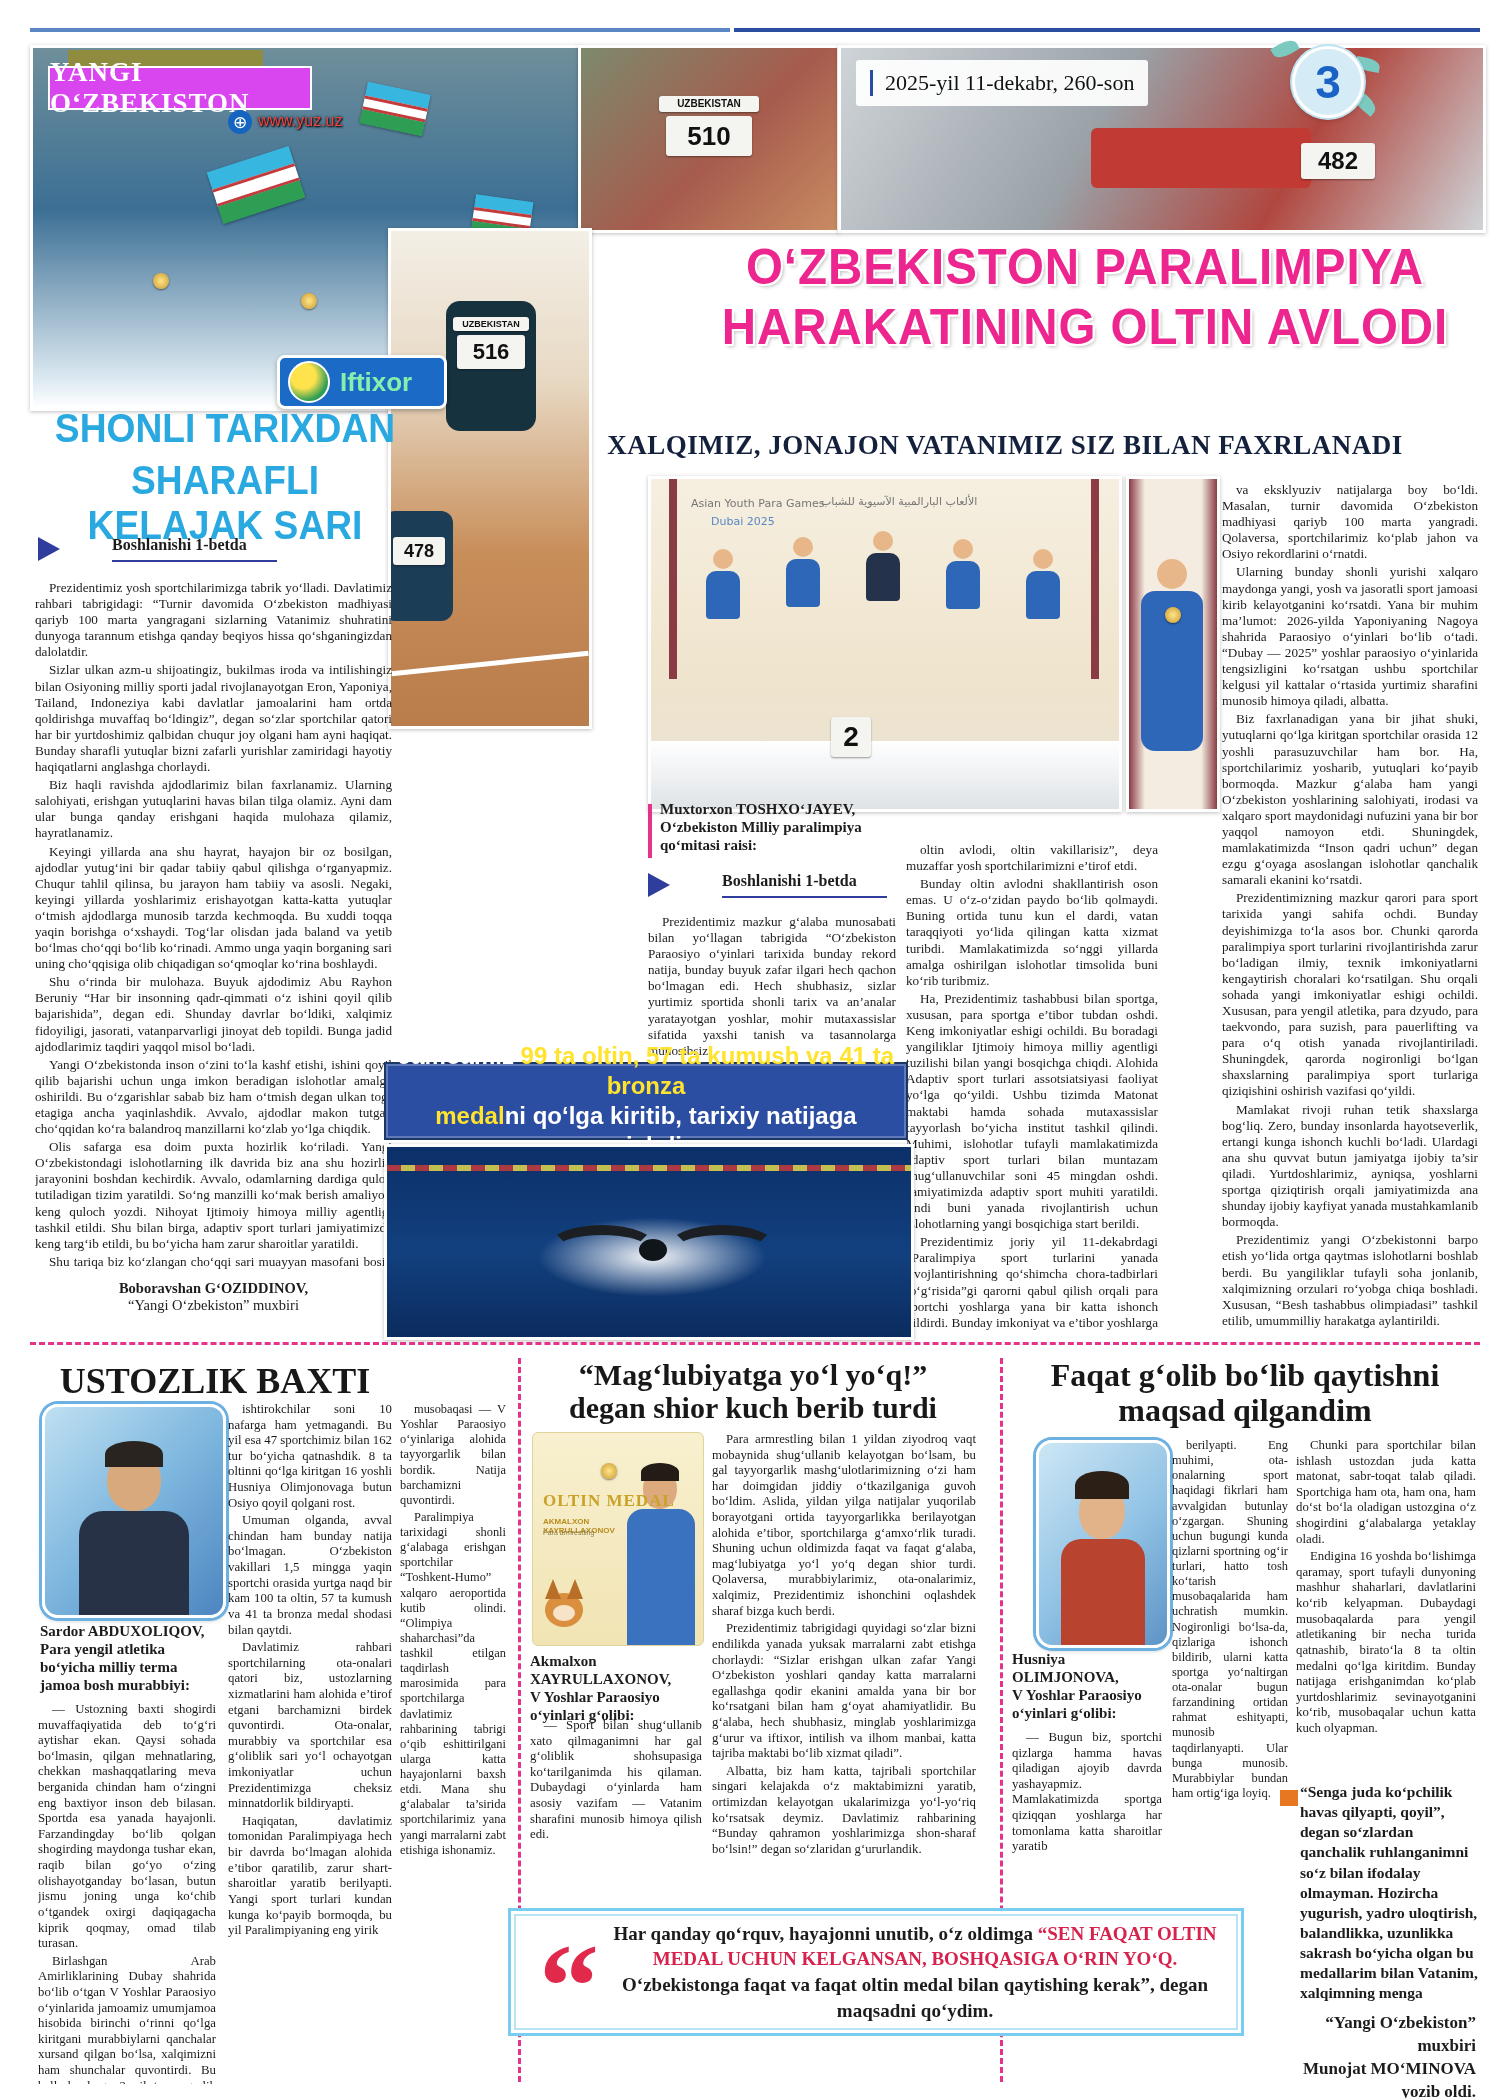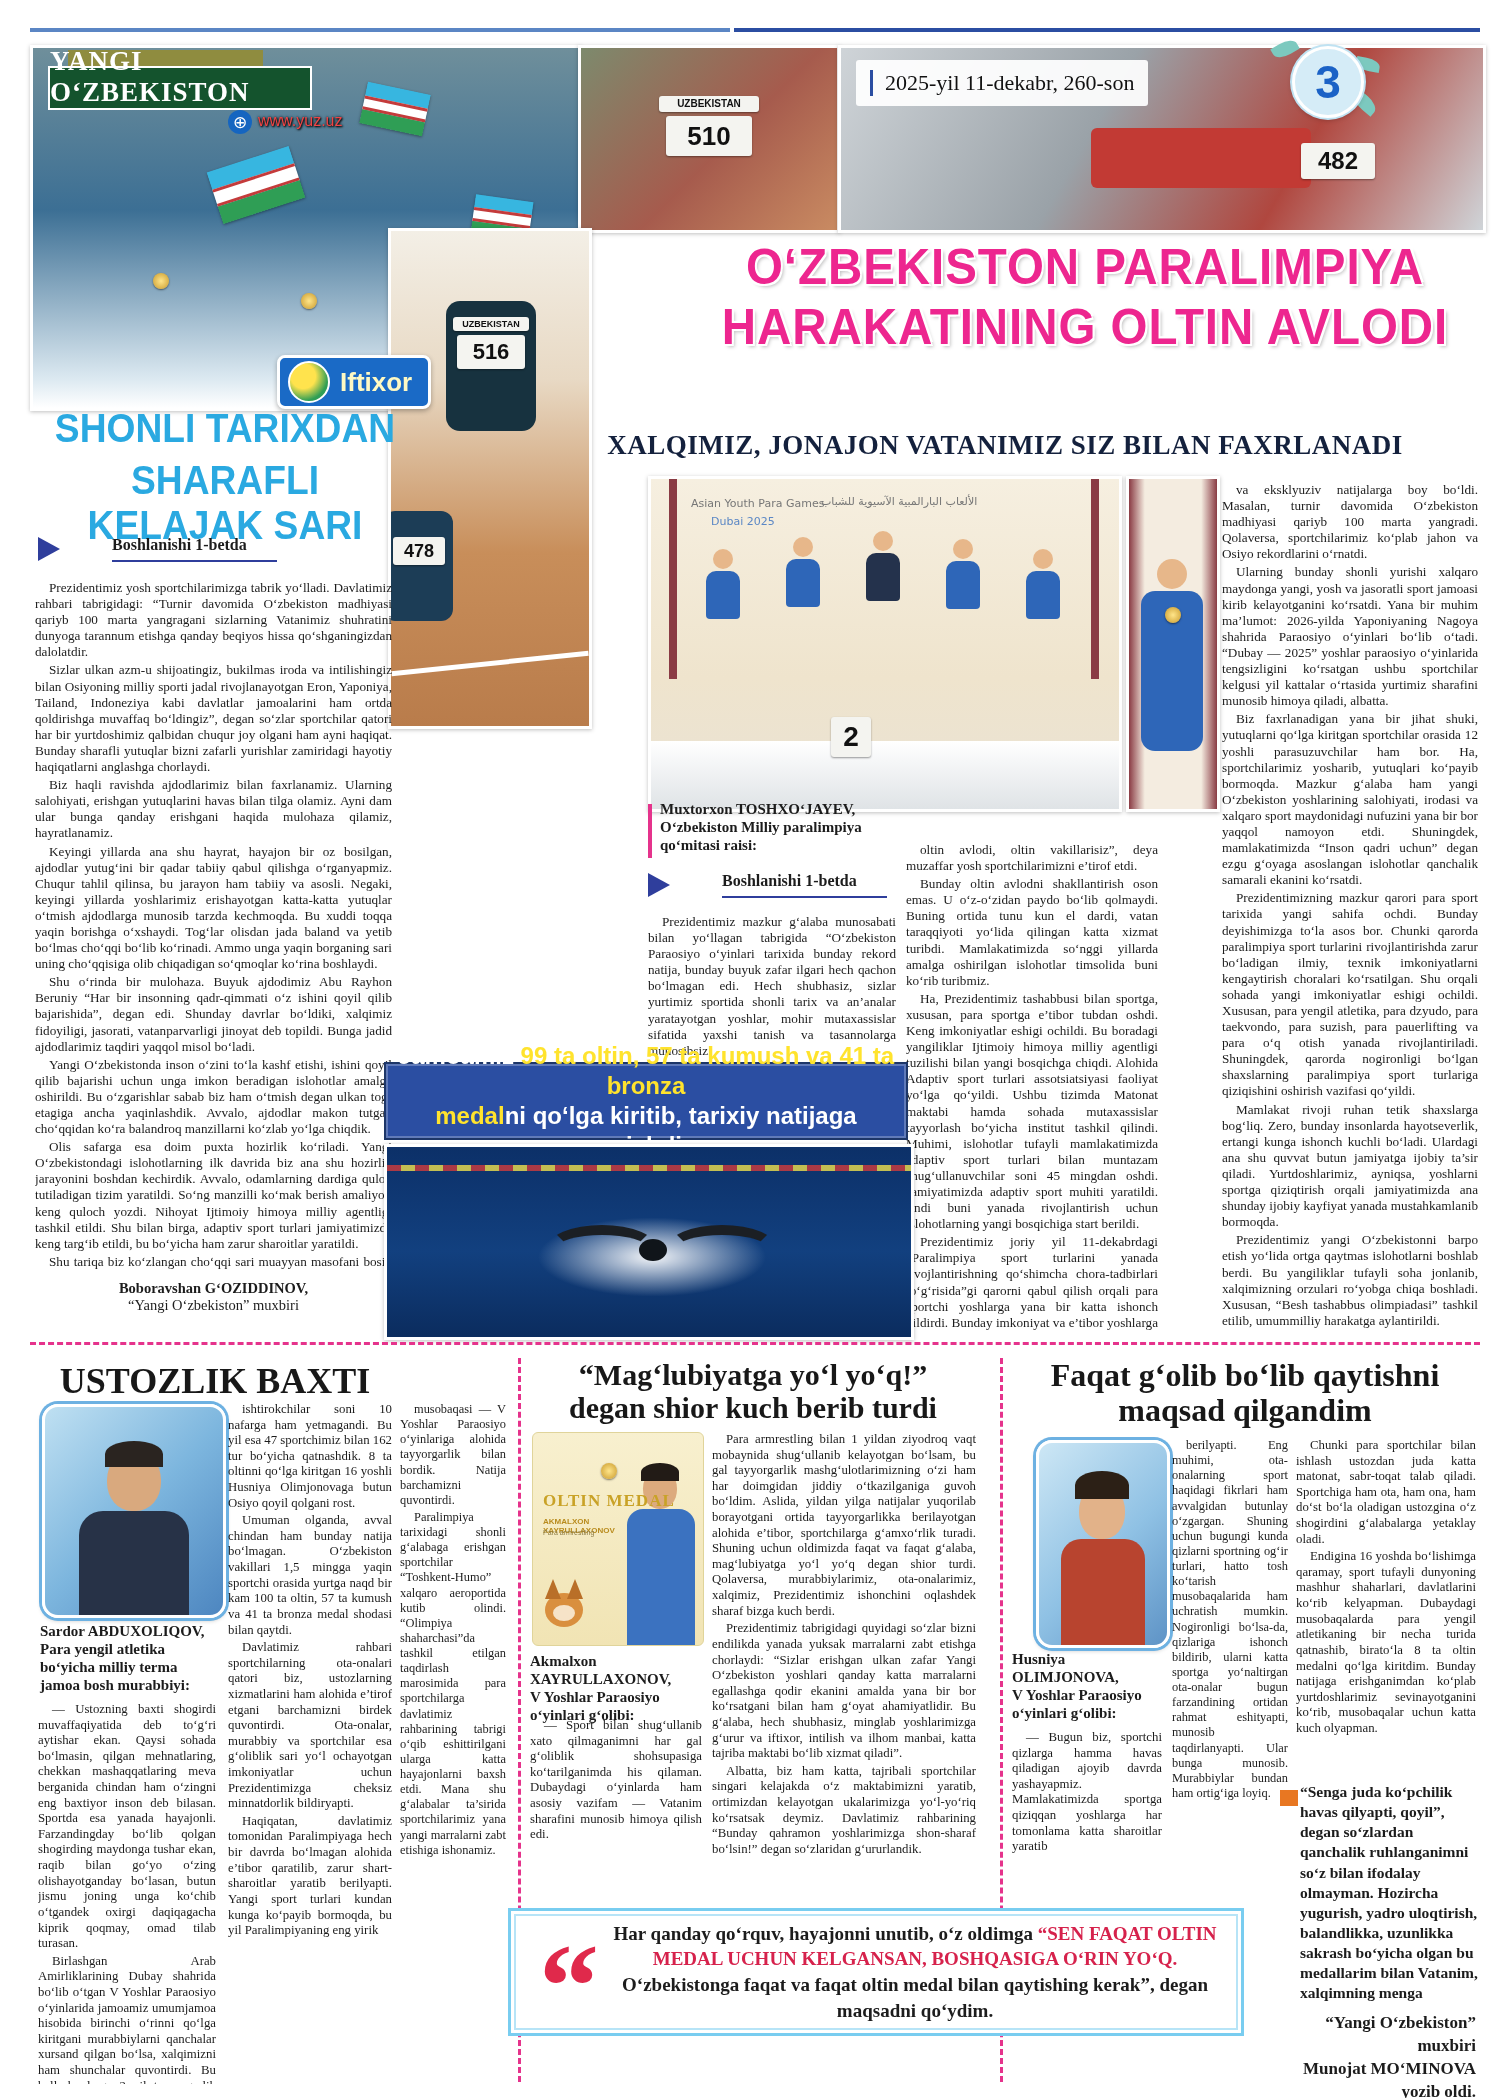--- a/index.html
+++ b/index.html
@@ -12,21 +12,21 @@
        font-weight:bold;text-align:center;border-radius:3px;box-shadow:0 1px 2px rgba(0,0,0,.4);}
   .flag{position:absolute;width:86px;height:54px;box-shadow:0 1px 3px rgba(0,0,0,.4);}
   .flag .b1{height:33%;background:#37b6e0;}
   .flag .b2{height:34%;background:#ffffff;border-top:3px solid #c43b3b;border-bottom:3px solid #c43b3b;box-sizing:border-box;}
   .flag .b3{height:33%;background:#2f9e55;}
   .medal-dot{position:absolute;width:16px;height:16px;border-radius:50%;background:radial-gradient(#ffe58a,#c9992b);box-shadow:0 1px 2px rgba(0,0,0,.5);}
   .person{position:absolute;}
   .person .head{width:20px;height:20px;border-radius:50%;background:#e7b78a;margin:0 auto;}
   .person .body{width:34px;height:48px;border-radius:10px 10px 4px 4px;background:#2e66b8;margin-top:2px;}
   
-  .logo-box{position:absolute;background:#14532d;display:flex;align-items:flex-end;justify-content:center;
+  .logo-box{position:absolute;background:#d946ef;display:flex;align-items:center;justify-content:center;
             color:#fff;font-weight:bold;font-size:27px;letter-spacing:1px;border:2px solid #ffffff;}
   .olive-tab{position:absolute;background:#8f8c3f;}
   .soc-label{position:absolute;font-family:"Liberation Sans",sans-serif;font-weight:normal;color:#ef4444;
              font-size:16px;text-shadow:0 0 3px #000,1px 1px 2px #000;}
   .circle-icon{position:absolute;width:24px;height:24px;border-radius:50%;display:flex;align-items:center;justify-content:center;}
   .tg{background:#2d9bd8;}
   .tg .tri{width:0;height:0;border-left:11px solid #fff;border-top:6px solid transparent;border-bottom:6px solid transparent;margin-left:3px;}
   .yt{position:absolute;width:28px;height:20px;background:#e62117;border-radius:5px;display:flex;align-items:center;justify-content:center;}
   .yt .tri{width:0;height:0;border-left:9px solid #fff;border-top:5px solid transparent;border-bottom:5px solid transparent;margin-left:2px;}
   .globe{background:#1565c0;color:#fff;font-size:17px;font-family:"DejaVu Sans",sans-serif;}
@@ -34,21 +34,21 @@
             font-size:22px;color:#111;padding:0 14px;border-radius:3px;}
   .date-box .bar{width:3px;height:26px;background:#2b4ea2;margin-right:12px;}
   .page-badge{position:absolute;width:66px;height:66px;border-radius:50%;background:#d5ecf7;
               border:3px solid #ffffff;box-shadow:0 0 0 2px #bfe2f2,0 2px 5px rgba(0,0,0,.25);
               display:flex;align-items:center;justify-content:center;color:#1b62c6;
               font-family:"Liberation Sans",sans-serif;font-weight:bold;font-size:46px;}
   .leaf{position:absolute;background:#7cc9bf;border-radius:0 60% 0 60%;}
   .iftixor{position:absolute;background:#1a6ac6;border:3px solid #fff;border-radius:8px;
            display:flex;align-items:center;box-shadow:0 2px 5px rgba(0,0,0,.3);}
   .iftixor .logo{width:38px;height:38px;border-radius:50%;background:radial-gradient(circle at 35% 35%,#ffe34d 35%,#2f9e55 70%);border:2px solid #fff;margin:0 10px 0 8px;}
-  .iftixor .lbl{color:#fef9c3;font-family:"Liberation Sans",sans-serif;font-weight:bold;font-size:26px;padding-right:16px;}
+  .iftixor .lbl{color:#86efac;font-family:"Liberation Sans",sans-serif;font-weight:bold;font-size:26px;padding-right:32px;}
   
   .hl-cyan{position:absolute;color:#2aa9e1;font-family:"Liberation Sans",sans-serif;font-weight:bold;
            text-align:center;line-height:1.12;font-size:40px;transform:scaleX(.93);transform-origin:center;}
   .hl-pink{position:absolute;color:#ed268f;font-family:"Liberation Sans",sans-serif;font-weight:bold;
            text-align:center;line-height:1.08;font-size:50px;letter-spacing:1px;transform:scaleX(.95);transform-origin:center;
            text-shadow:2px 2px 0 #fff,-2px -2px 0 #fff,2px -2px 0 #fff,-2px 2px 0 #fff,3px 3px 4px rgba(0,0,0,.25);}
   .subhead{position:absolute;color:#14213d;font-weight:bold;font-size:27px;text-align:center;letter-spacing:.5px;}
   .sec-hl{position:absolute;color:#181818;font-weight:bold;text-align:center;line-height:1.1;}
   
   .marker{position:absolute;display:flex;align-items:center;gap:40px;}

